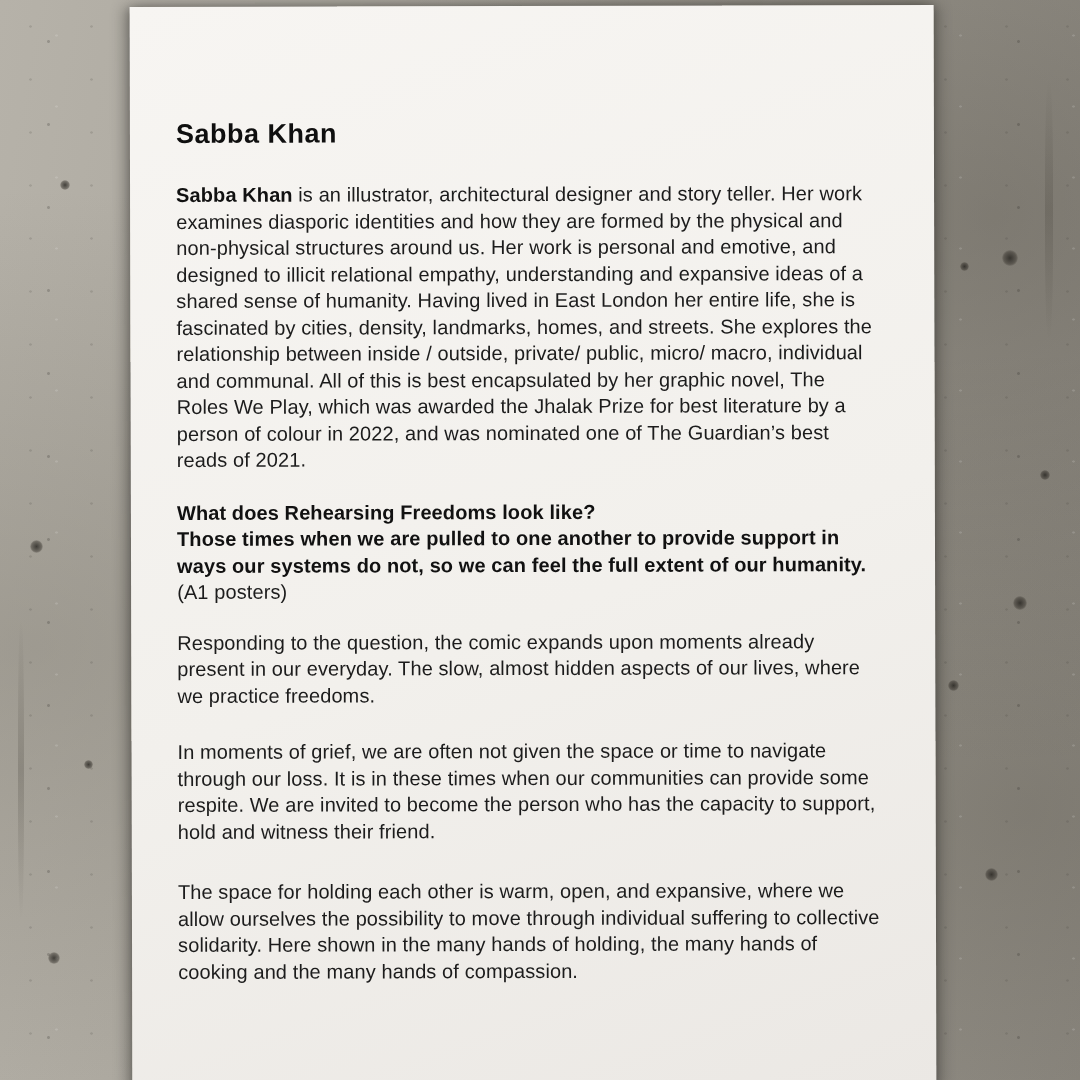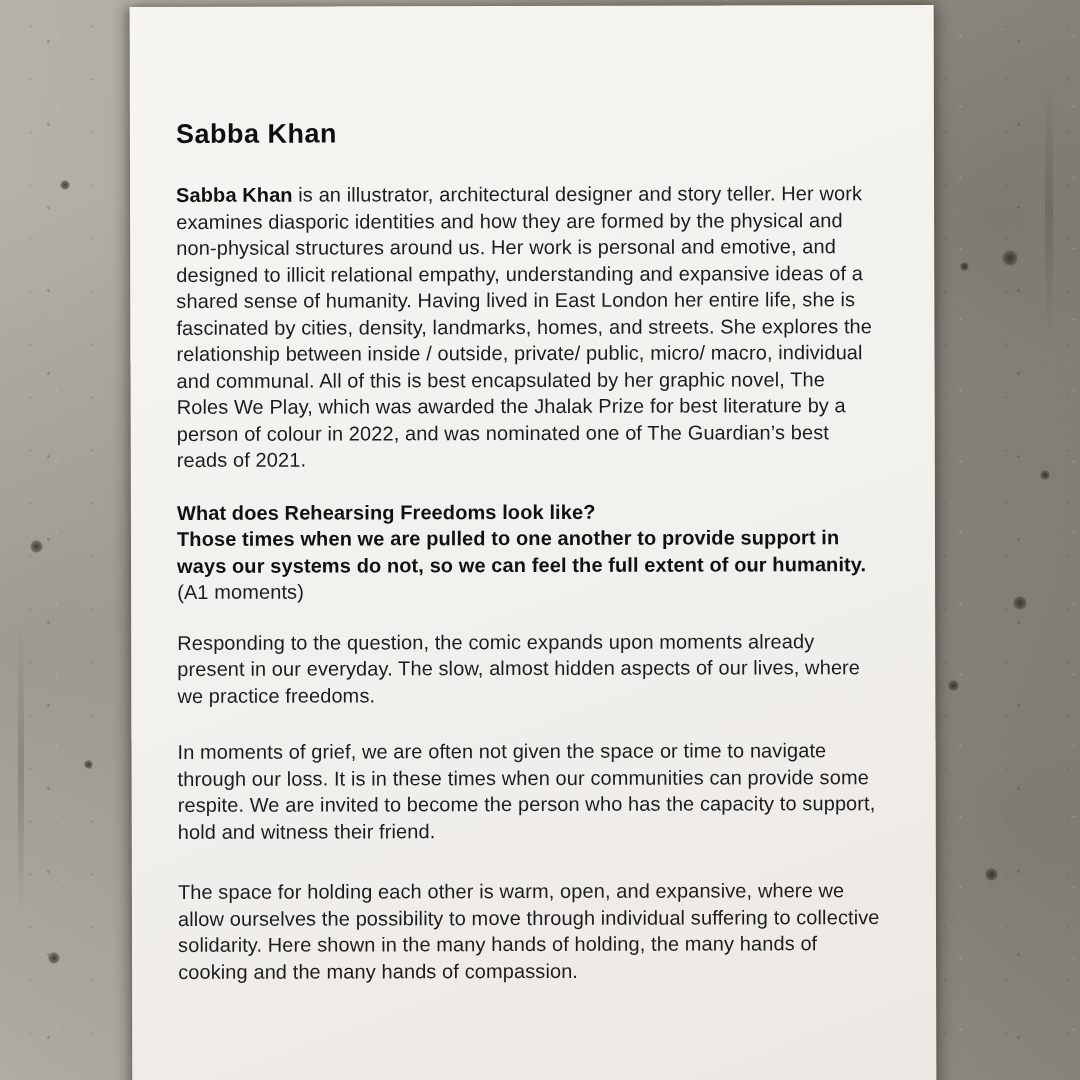--- a/index.html
+++ b/index.html
@@ -114,21 +114,21 @@
 
   <div class="paper">
     <div class="paper-inner">
 
       <h1 class="page-title">Sabba Khan</h1>
 
       <p class="body-text"><span class="bold">Sabba Khan</span><span> is an illustrator, architectural designer and story teller. Her work examines diasporic identities and how they are formed by the physical and non-physical structures around us. Her work is personal and emotive, and designed to illicit relational empathy, understanding and expansive ideas of a shared sense of humanity. Having lived in East London her entire life, she is fascinated by cities, density, landmarks, homes, and streets. She explores the relationship between inside / outside, private/ public, micro/ macro, individual and communal. All of this is best encapsulated by her graphic novel, The Roles We Play, which was awarded the Jhalak Prize for best literature by a person of colour in 2022, and was nominated one of The Guardian’s best reads of 2021.</span></p>
 
       <div class="question-block body-text">
         <p class="bold">What does Rehearsing Freedoms look like?</p>
-        <p><span class="bold">Those times when we are pulled to one another to provide support in ways our systems do not, so we can feel the full extent of our humanity.</span><span> (A1 moments)</span></p>
+        <p><span class="bold">Those times when we are pulled to one another to provide support in ways our systems do not, so we can feel the full extent of our humanity.</span><span> (A1 posters)</span></p>
       </div>
 
       <p class="body-text" style="margin-bottom: 30px;">Responding to the question, the comic expands upon moments already present in our everyday. The slow, almost hidden aspects of our lives, where we practice freedoms.</p>
 
       <p class="body-text" style="margin-bottom: 34px;">In moments of grief, we are often not given the space or time to navigate through our loss. It is in these times when our communities can provide some respite. We are invited to become the person who has the capacity to support, hold and witness their friend.</p>
 
       <p class="body-text tight">The space for holding each other is warm, open, and expansive, where we allow ourselves the possibility to move through individual suffering to collective solidarity. Here shown in the many hands of holding, the many hands of cooking and the many hands of compassion.</p>
 
     </div>
   </div>

